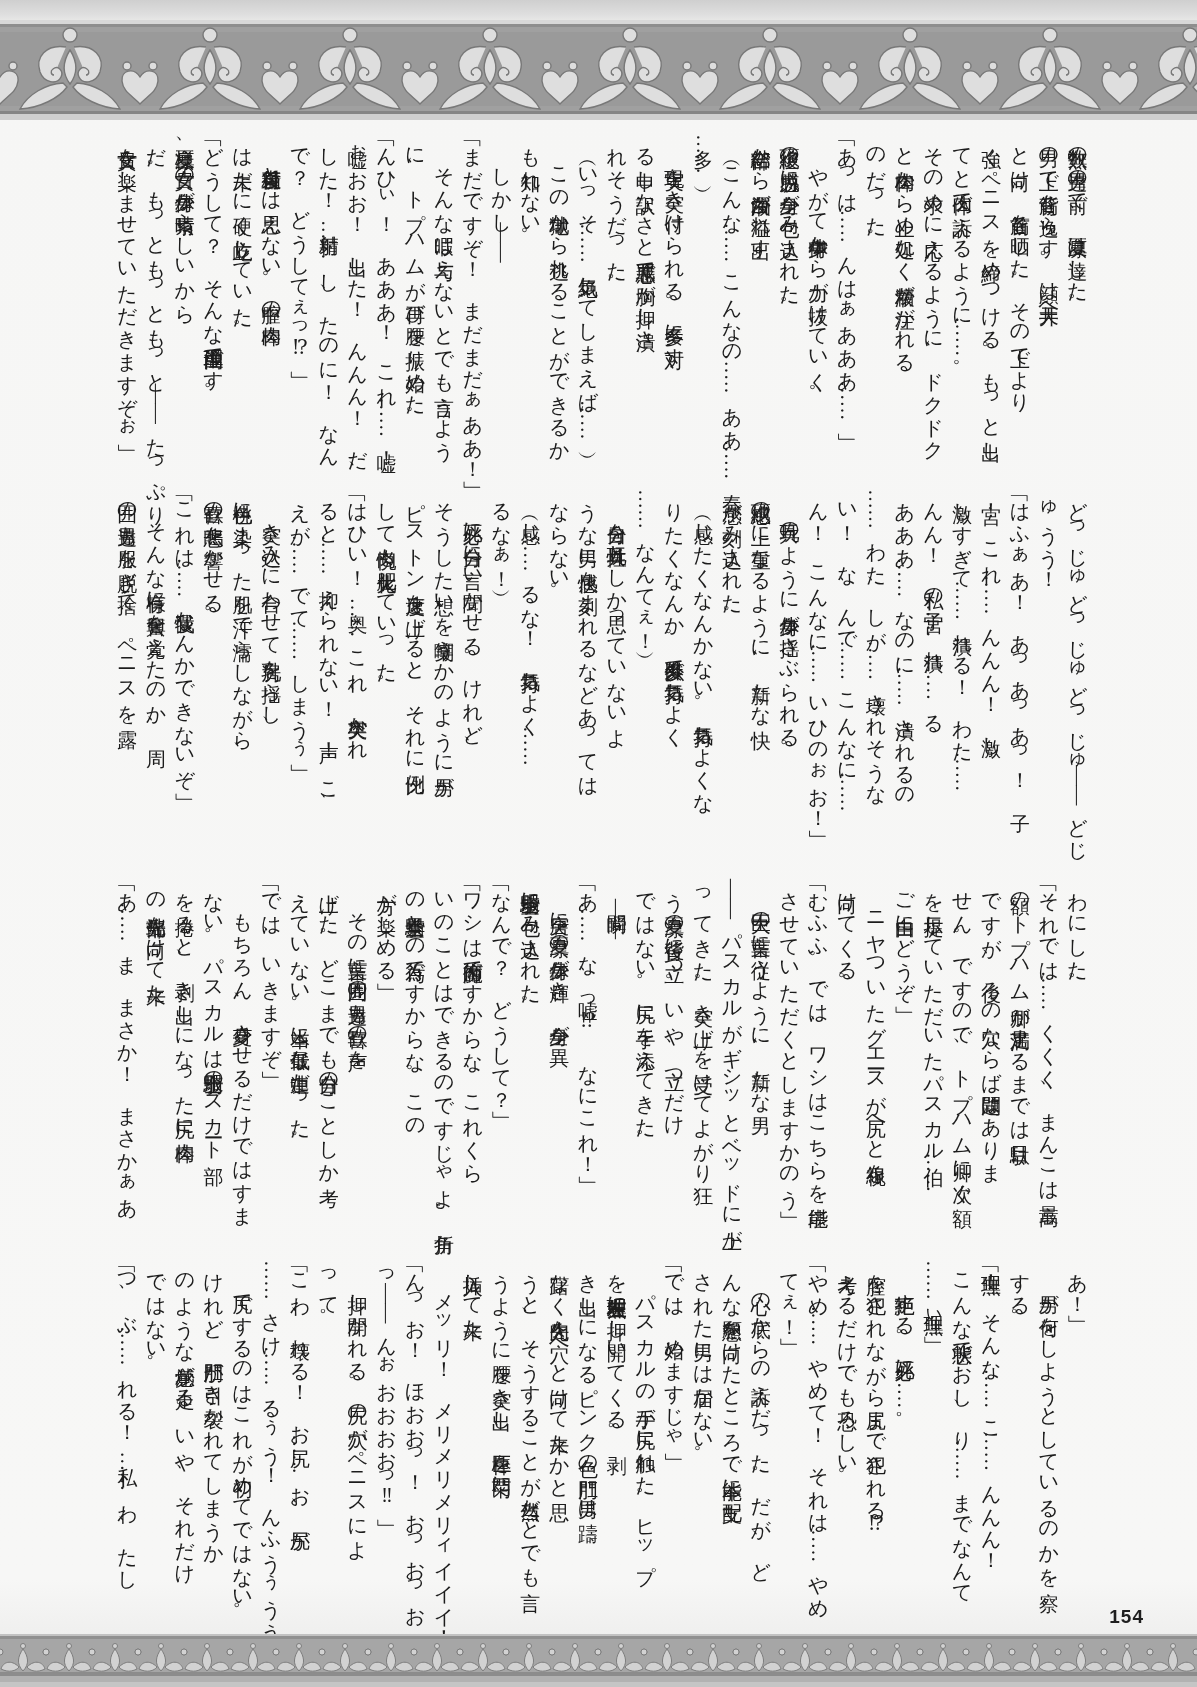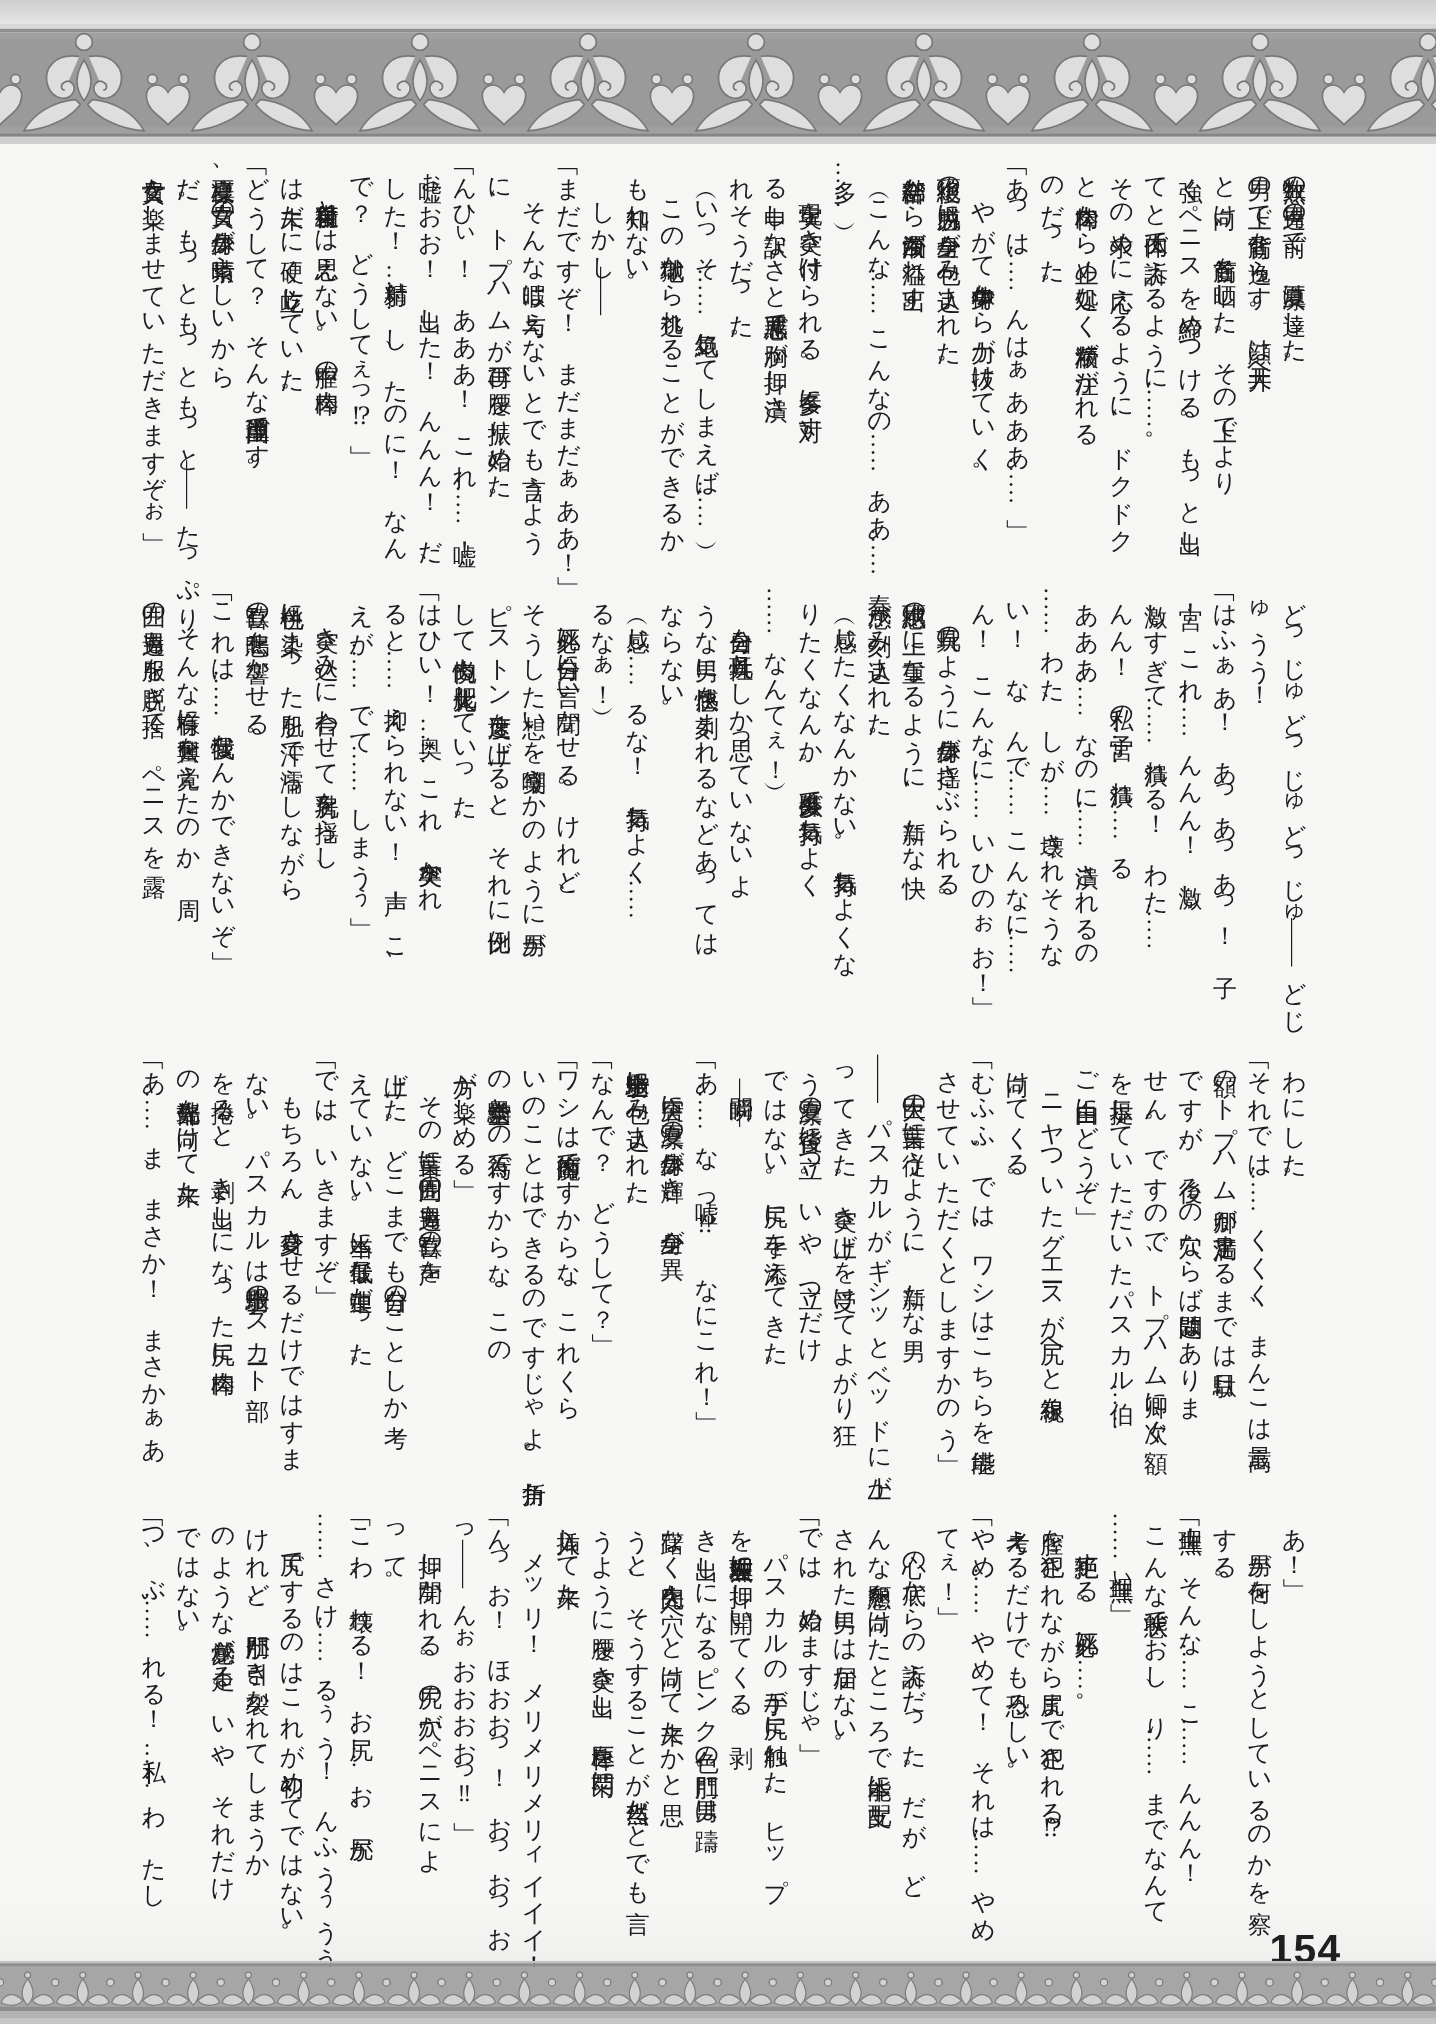--- a/index.html
+++ b/index.html
@@ -13,22 +13,22 @@
   #bottom-border{top:1634px;}
   .text-block{position:absolute;left:112px;width:980px;
        writing-mode:vertical-rl;text-orientation:mixed;
        color:#1c1c1c;font-size:20px;line-height:28.8px;}
   .tcol{white-space:nowrap;height:100%;}
   #block-1{top:134px;height:326px;}
   #block-2{top:489px;height:330px;}
   #block-3{top:879px;height:352px;}
   #block-4{top:1260px;height:326px;}
   #page-number{position:absolute;top:1606px;left:1058px;width:86px;
-       text-align:left;font-family:"Liberation Sans","DejaVu Sans",sans-serif;
-       font-size:34px;font-weight:bold;color:#1f1f1f;letter-spacing:1px;}
+       text-align:right;font-family:"Liberation Sans","DejaVu Sans",sans-serif;
+       font-size:19px;font-weight:bold;color:#1f1f1f;letter-spacing:1px;}
 </style>
 </head>
 <body>
 
 <div id="page-root">
 
   <svg id="top-border" class="ornament" width="1197" height="100" viewBox="0 0 1197 100">
     <defs>
       <g id="tmotif">
         <circle cx="70" cy="15" r="7"></circle>

